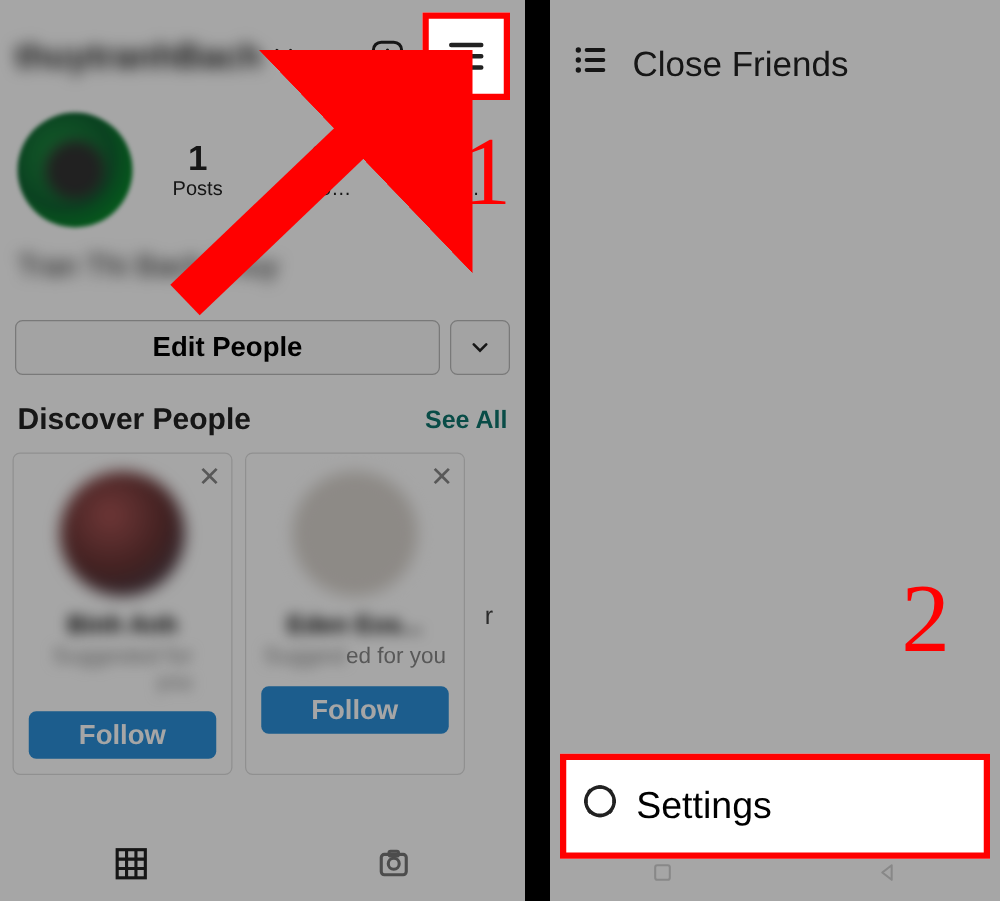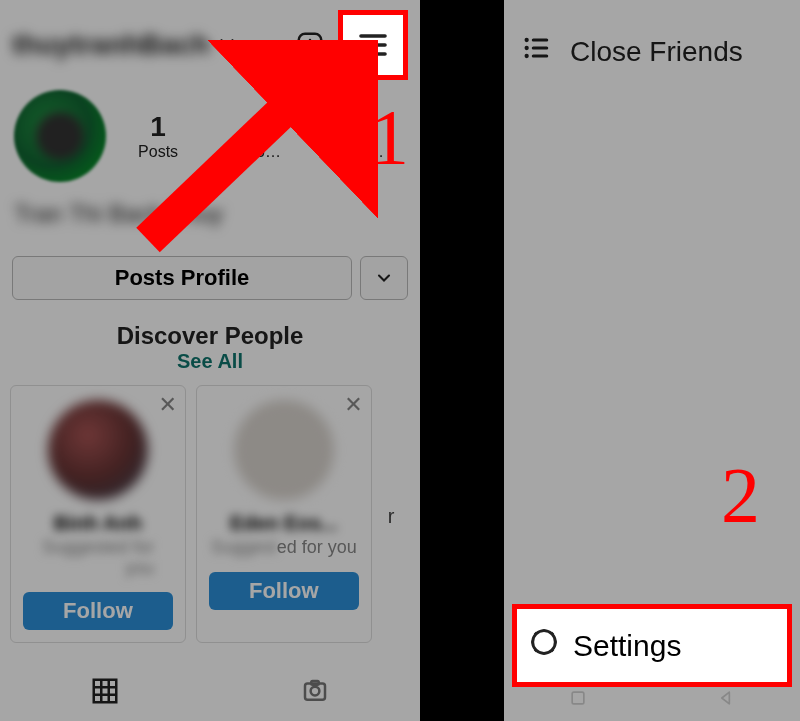--- a/index.html
+++ b/index.html
@@ -1,39 +1,39 @@
 <!DOCTYPE html>
 <html><head>
 <meta charset="utf-8">
 <style>
   * { box-sizing: border-box; margin: 0; padding: 0; font-family: -apple-system, Helvetica, Arial, sans-serif; }
   body { width: 800px; height: 721px; background: #000; position: relative; overflow: hidden; }
   .panel { position: absolute; top: 0; height: 721px; background: #fff; }
   .left { left: 0; width: 420px; }
-  .right { right: 0; width: 296px; }
+  .right { right: 0; width: 360px; }
   .dim-overlay { position: absolute; inset: 0; background: rgba(0,0,0,0.35); pointer-events: none; }
   
   .header { display: flex; align-items: center; padding: 10px 12px 6px 12px; gap: 6px; }
   .username { font-size: 28px; font-weight: 700; color: #222; filter: blur(6px); }
   .chev { width: 22px; height: 22px; }
   .spacer { flex: 1; }
   .icon-btn { width: 44px; height: 44px; display: flex; align-items: center; justify-content: center; border-radius: 6px; background: transparent; }
   .hamburger-box { border: 5px solid #ff0000; background: #fff; width: 70px; height: 70px; display:flex; align-items:center; justify-content:center; position: relative; z-index: 5; }
   .stats-row { display: flex; align-items: center; padding: 4px 10px 0 14px; }
   .avatar { width: 92px; height: 92px; border-radius: 50%; background: radial-gradient(circle at 40% 40%, #294, #163, #0a2); filter: blur(1.5px); position: relative; }
   .avatar .center { position:absolute; left:22px; top:22px; width:48px; height:48px; border-radius:50%; background:#333; filter: blur(5px);}
   .stats { flex: 1; display: flex; justify-content: space-around; margin-left: 6px; }
   .stat { text-align: center; }
   .stat-num { font-size: 28px; font-weight: 600; color: #222; }
   .stat-lbl { font-size: 16px; color: #222; white-space: nowrap; overflow: hidden; text-overflow: ellipsis; max-width: 90px;}
   .display-name { margin: 18px 0 0 14px; font-size: 24px; font-weight: 500; color:#222; filter: blur(6px); height: 38px; }
   .edit-row { display: flex; gap: 8px; padding: 18px 12px 10px 12px; }
   .edit-btn { flex: 1; border: 1.5px solid #bbb; border-radius: 6px; background: #fafafa; font-size: 22px; font-weight: 600; text-align: center; padding: 8px 0; }
   .chev-btn { width: 48px; border: 1.5px solid #bbb; border-radius: 6px; background:#fafafa; display:flex; align-items:center; justify-content:center; }
-  .discover-row { display: flex; justify-content: space-between; align-items: center; padding: 12px 14px 6px 14px; flex-direction: column; }
+  .discover-row { display: flex; justify-content: space-between; align-items: center; padding: 12px 14px 6px 14px; }
   .discover-title { font-size: 24px; font-weight: 600; color: #222; }
   .see-all { font-size: 20px; font-weight: 600; color: #0f766e; }
   .cards { display: flex; gap: 10px; padding: 6px 10px 0 10px; overflow: hidden; }
   .card { width: 188px; border: 1.5px solid #ddd; border-radius: 6px; padding: 10px 8px 12px 8px; display:flex; flex-direction:column; align-items:center; position:relative; background:#fff;}
   .card .close { position:absolute; right:8px; top:6px; color:#888; font-size:22px; }
   .card .av { width:100px; height:100px; border-radius:50%; background:#d9d4ce; filter: blur(6px); margin-top:4px;}
   .card .av.c1 { background: radial-gradient(circle at 40% 35%, #a55, #633, #345); }
   .card .nm { font-size:20px; font-weight:700; margin-top:12px; filter: blur(5px); }
   .card .sug { font-size:18px; color:#888; text-align:right; margin-top:2px; line-height:1.15; }
   .card .sug .bl { filter: blur(5px); }
@@ -92,21 +92,21 @@
       <div class="stat">
         <div class="stat-num">0</div>
         <div class="stat-lbl">Follo…</div>
       </div>
     </div>
   </div>
 
   <div class="display-name">Tran Thi Bach Thuy</div>
 
   <div class="edit-row">
-    <div class="edit-btn">Posts Profile</div>
+    <div class="edit-btn">Edit People</div>
     <div class="chev-btn">
       <svg width="20" height="20" viewBox="0 0 24 24">
           <path d="M6 9l6 6 6-6" fill="none" stroke="#222" stroke-width="2.5" stroke-linecap="round"></path>
         </svg>
     </div>
   </div>
 
   <div class="discover-row">
     <span class="discover-title">Discover People</span>
     <span class="see-all">See All</span>

